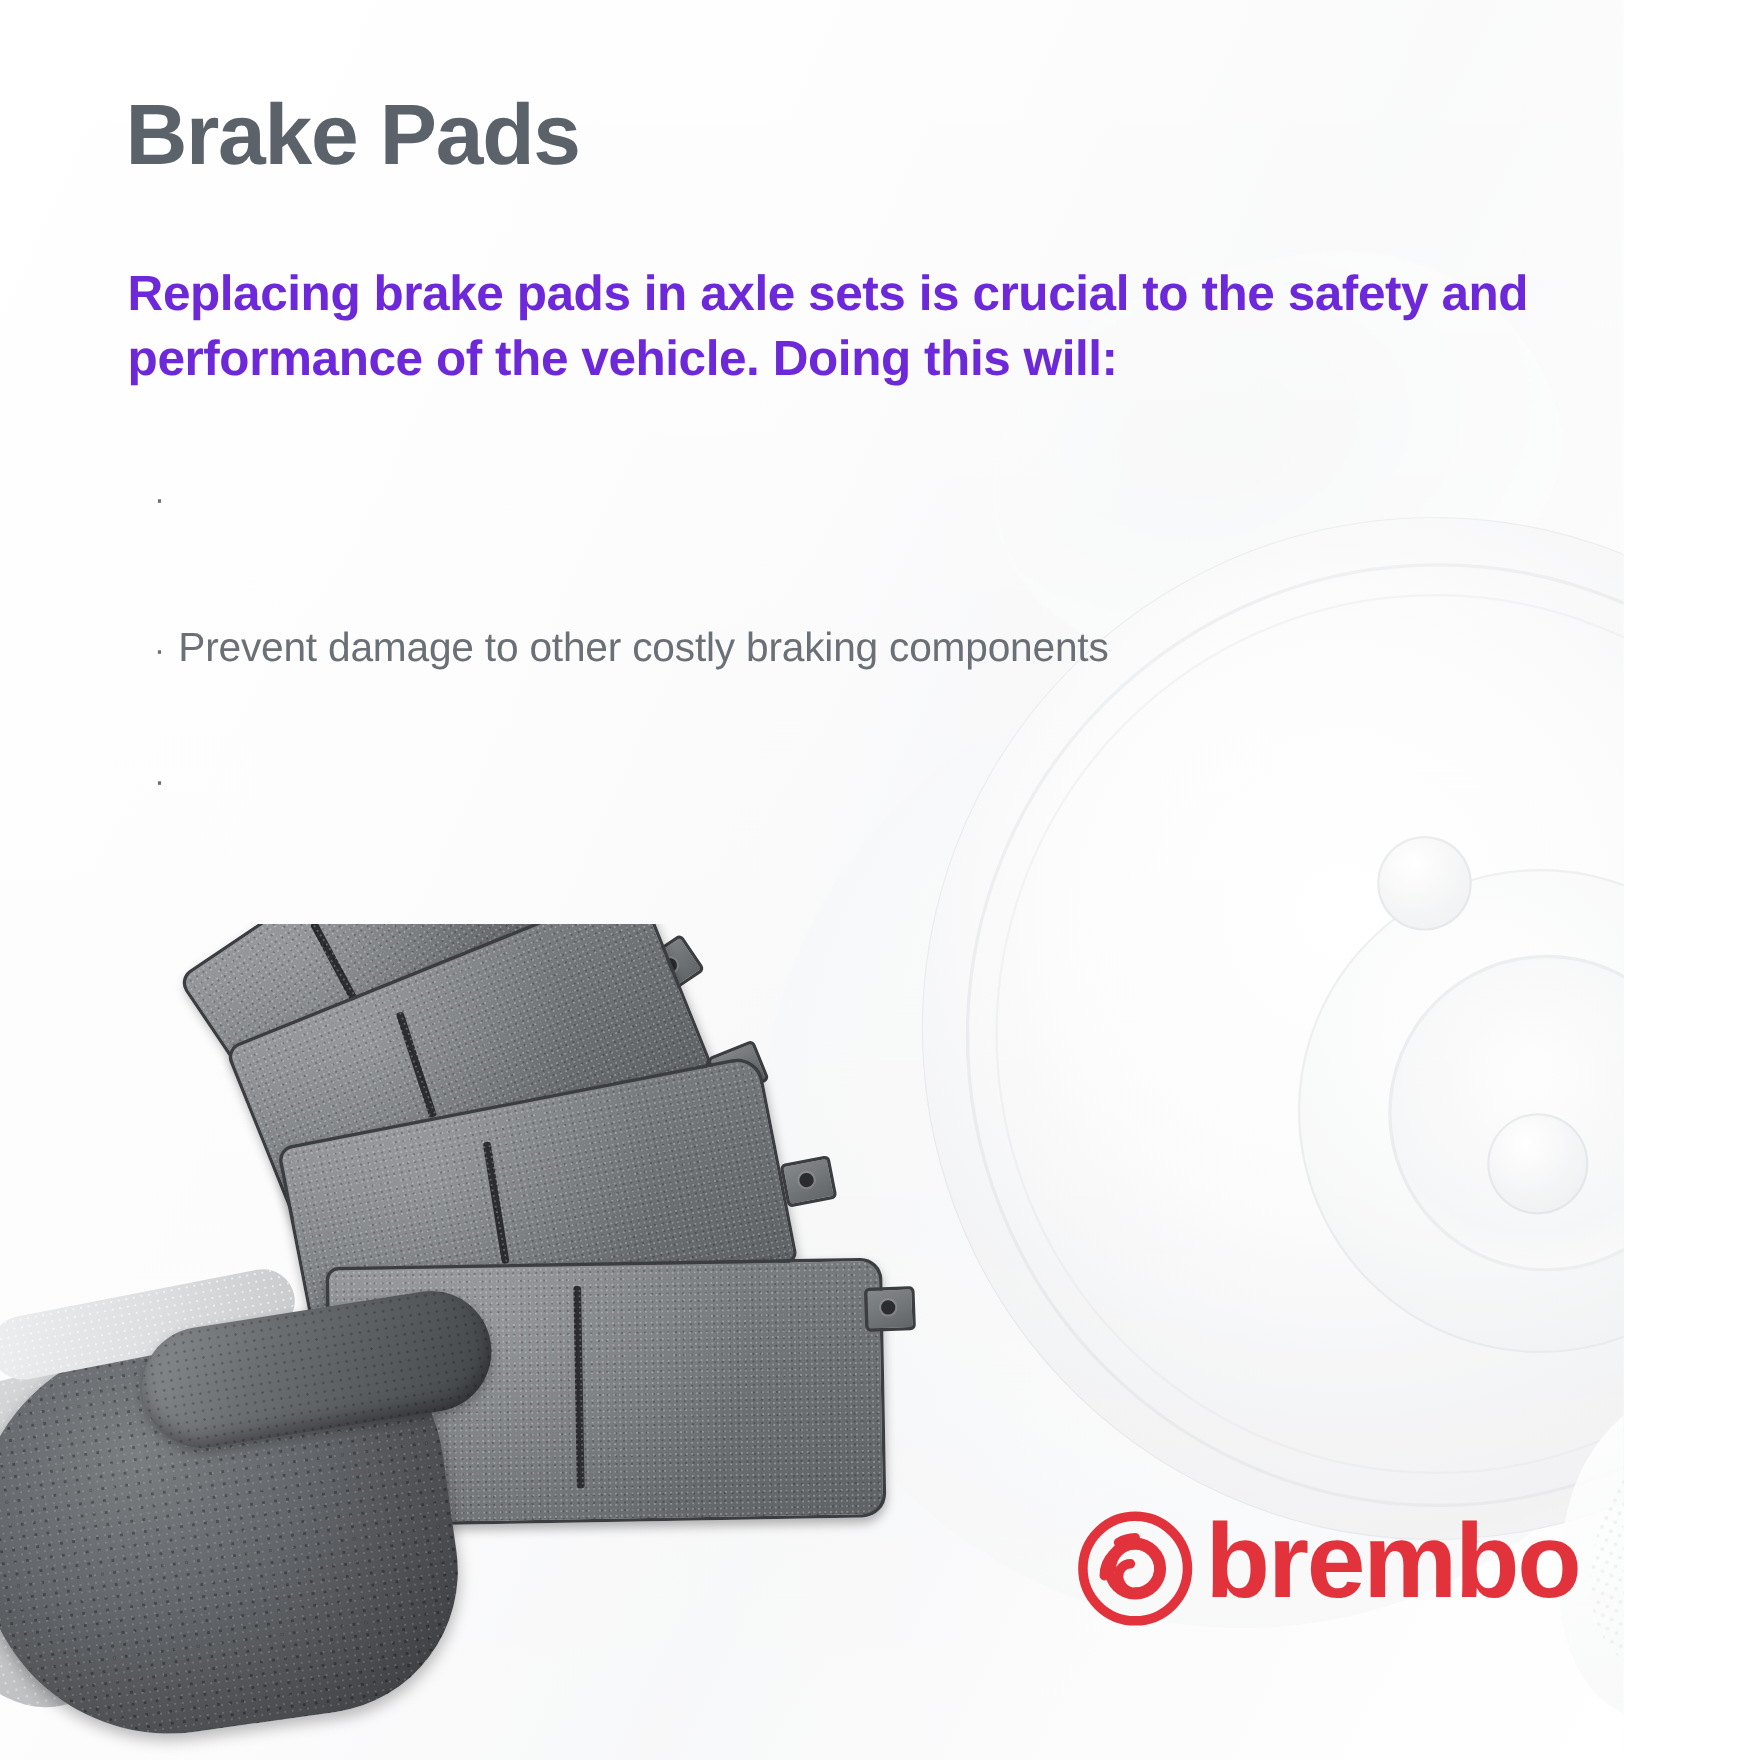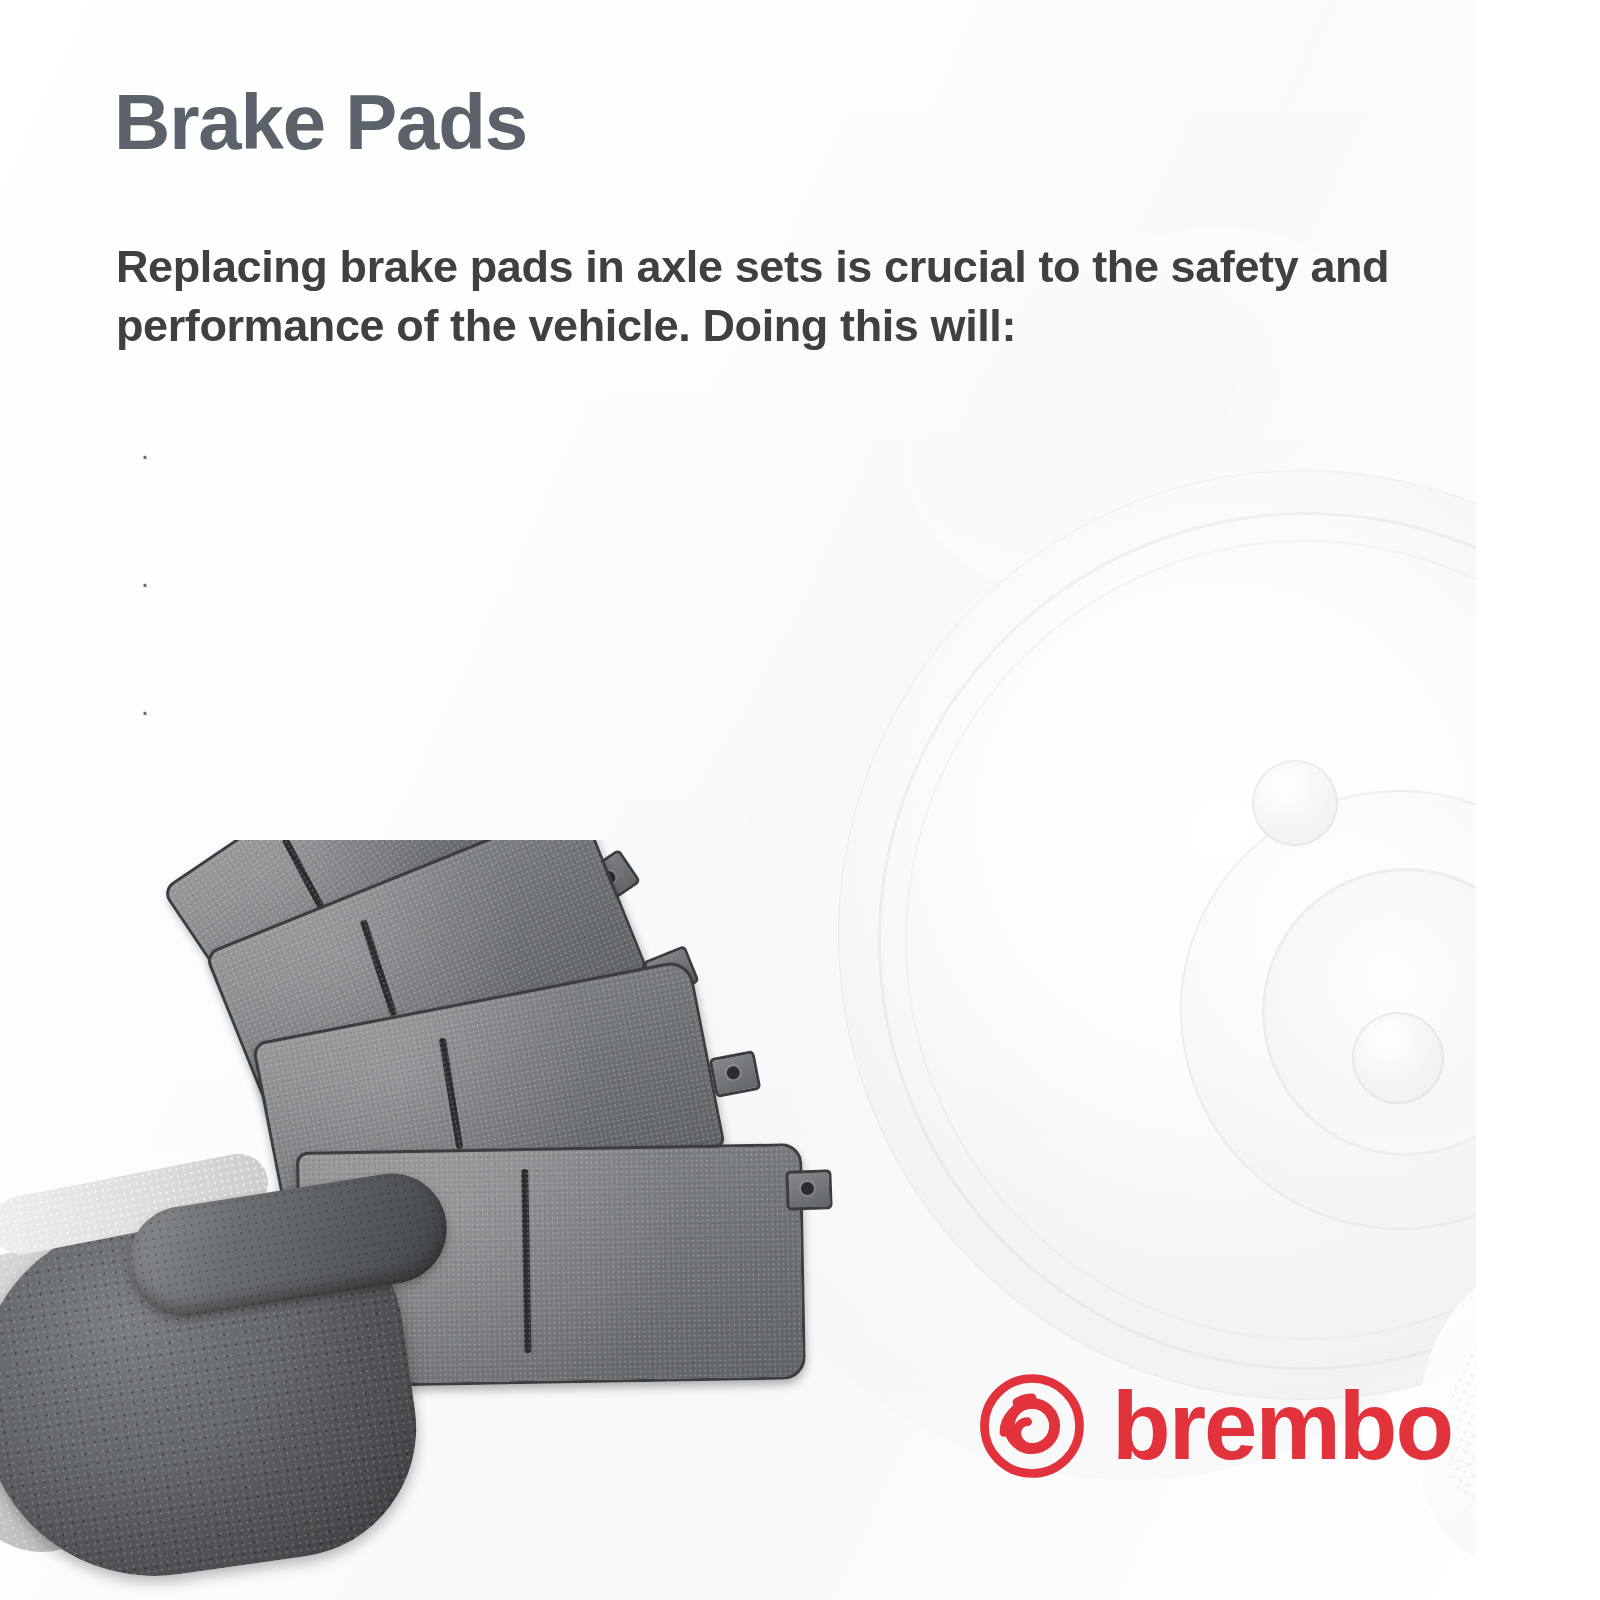--- a/index.html
+++ b/index.html
@@ -163,21 +163,21 @@
   }
   .intro {
     position: absolute;
     left: 116px;
     top: 238px;
     width: 1360px;
     font-size: 45px;
     font-weight: 600;
     line-height: 1.30;
     letter-spacing: -0.4px;
-    color: #404040;
+    color: #6d28d9;
   }
   .bullets {
     position: absolute;
     left: 140px;
     top: 440px;
     width: 1400px;
   }
   .bullet {
     display: flex;
     align-items: baseline;
@@ -347,22 +347,22 @@
     background-image: radial-gradient(circle, rgba(255,255,255,.6) 1px, transparent 1.2px);
     background-size: 7px 7px;
   }
 
   
   .logo {
     position: absolute;
     left: 978px;
     top: 1372px;
     display: flex;
-    align-items: center;
-    gap: 26px;
+    align-items: flex-start;
+    gap: 10px;
   }
   .logo-wordmark {
     font-size: 96px;
     font-weight: 700;
     letter-spacing: -2px;
     line-height: 1;
     color: #e2323b;
   }
 </style>
 </head>
@@ -430,20 +430,21 @@
     <div class="title">Brake Pads</div>
 
     <div class="intro">Replacing brake pads in axle sets is crucial to the safety and performance of the vehicle. Doing this will:</div>
 
     <div class="bullets">
       <div class="bullet">
         <span class="bullet-marker">·</span>
       </div>
       <div class="bullet">
         <span class="bullet-marker">·</span>
+        <span class="bullet-text">Prevent damage to other costly braking components</span>
       </div>
       <div class="bullet">
         <span class="bullet-marker">·</span>
       </div>
     </div>
   </div>
 
   <div class="logo">
     <svg width="108" height="108" viewBox="0 0 100 100">
       <g fill="none" stroke="#e2323b" stroke-width="8" stroke-linecap="round">

